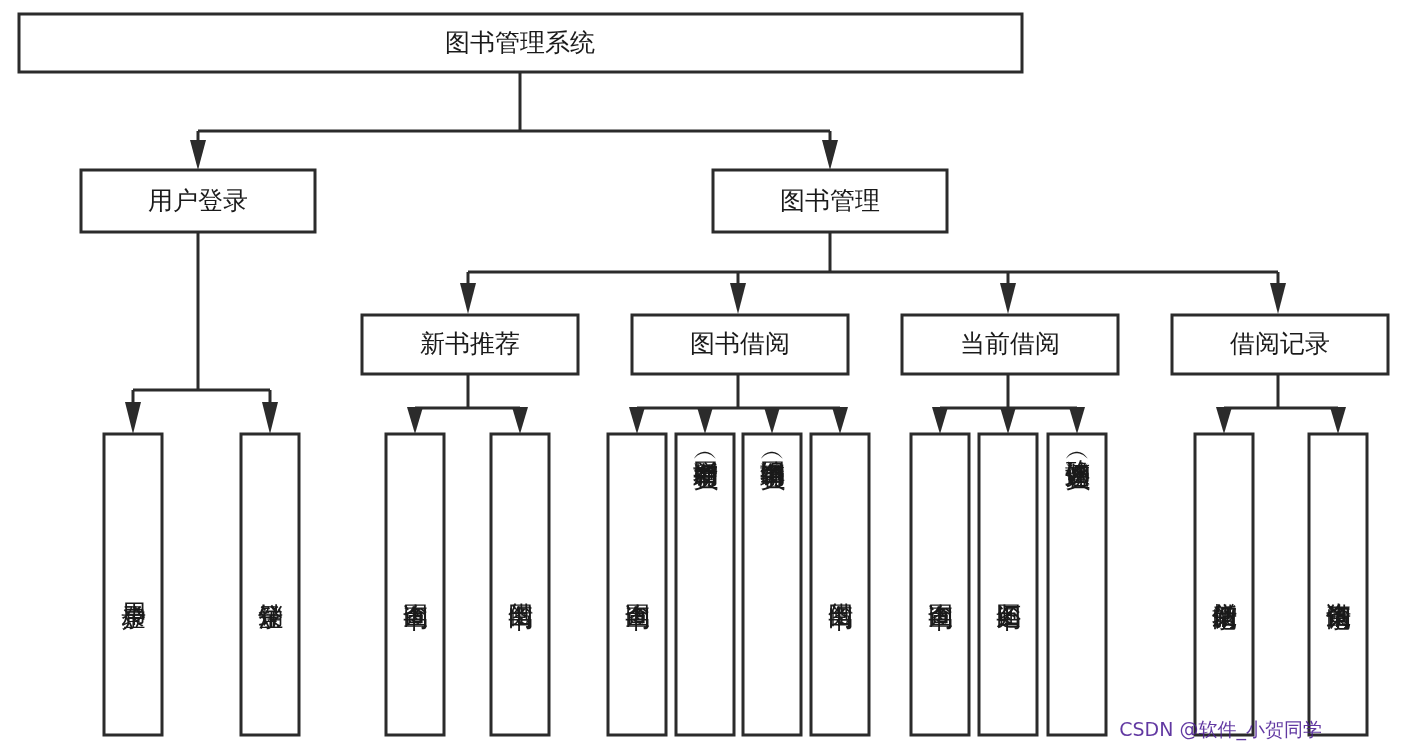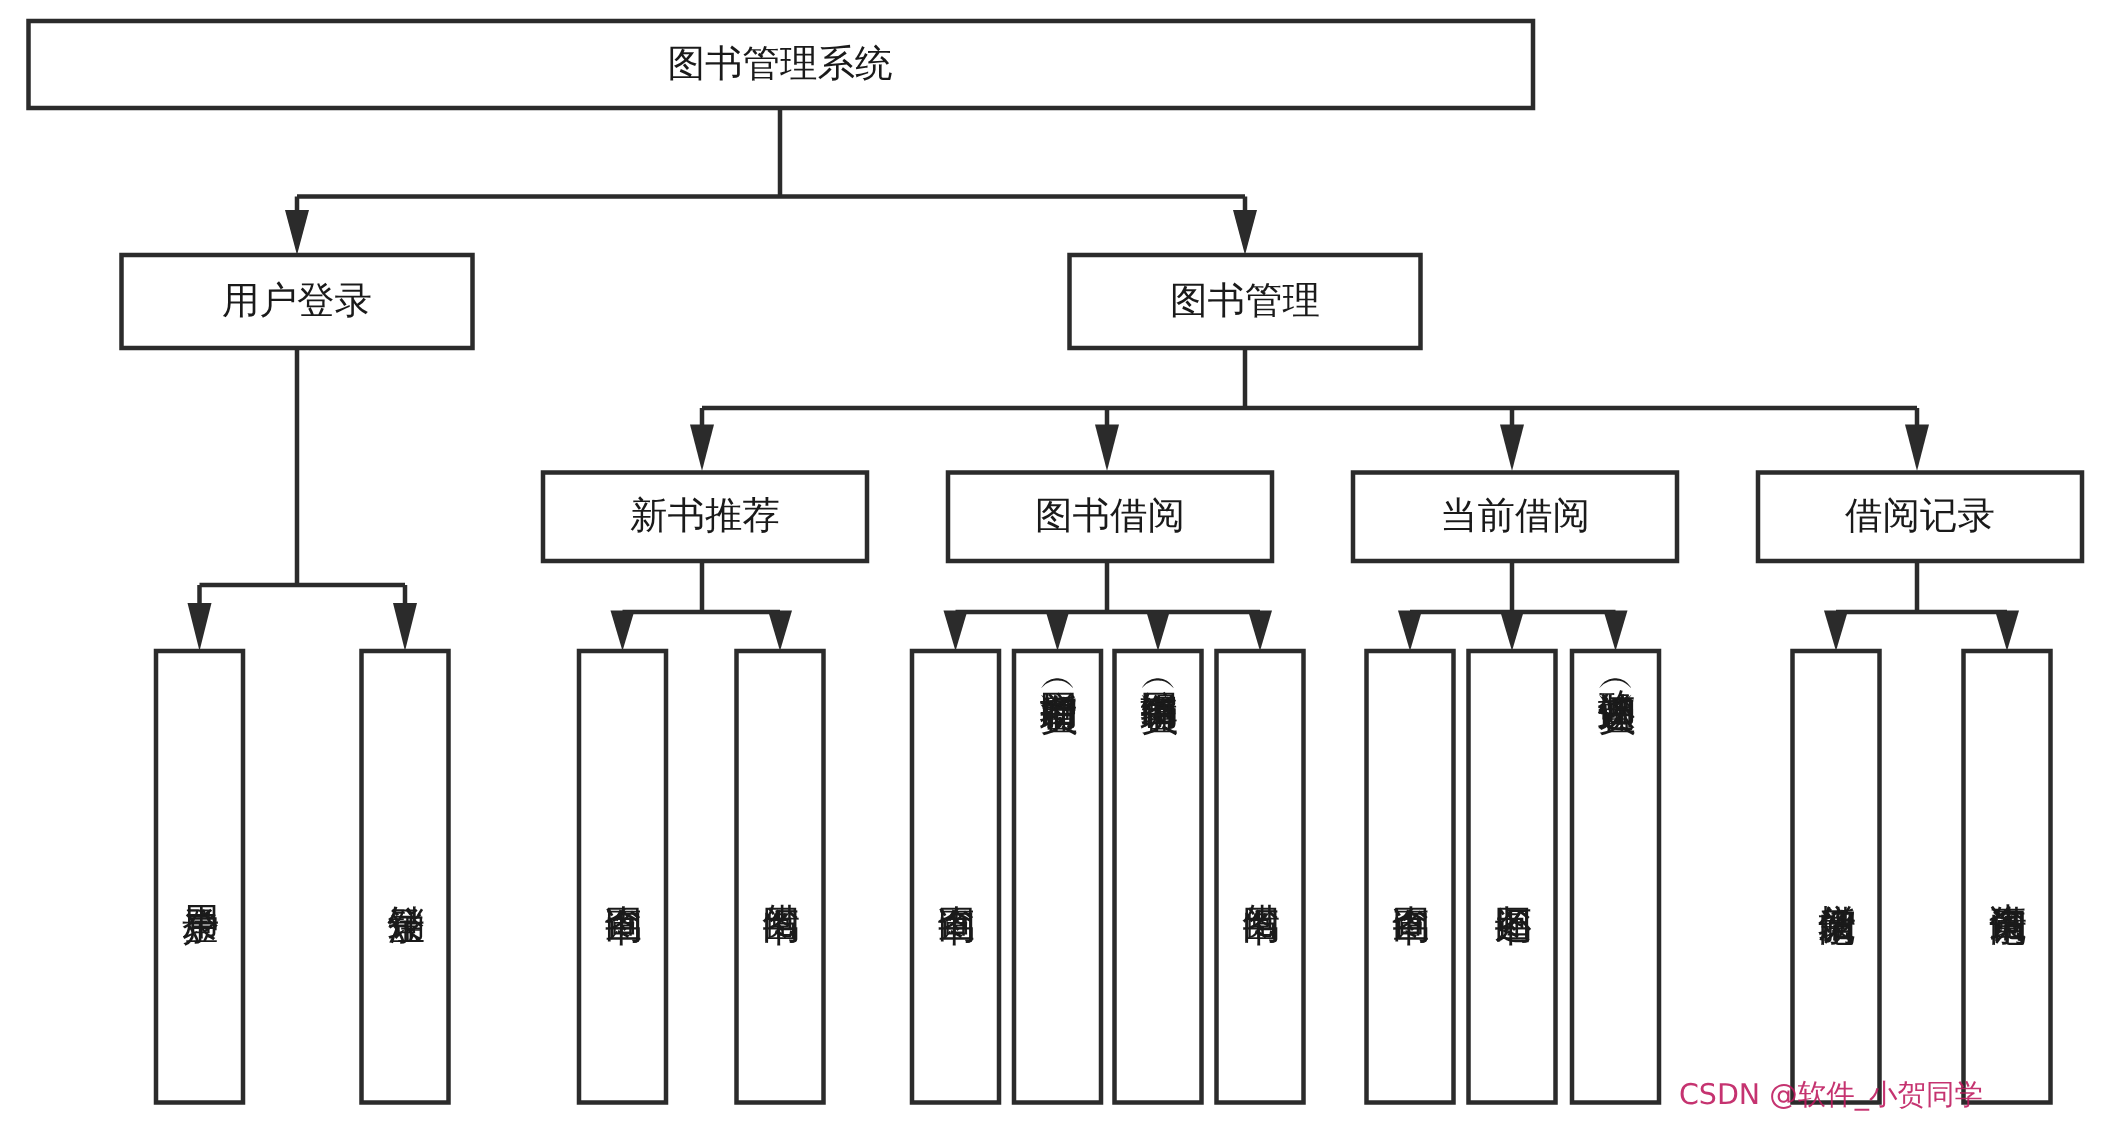--- a/index.html
+++ b/index.html
@@ -68,21 +68,21 @@
     letter-spacing: 1px;
     white-space: nowrap;
     text-align: center;
   }
   #watermark {
     position: absolute;
     right: 8px;
     bottom: 4px;
     font-family: "DejaVu Sans", "Liberation Sans", sans-serif;
     font-size: 19px;
-    color: #be185d;
+    color: #4c1d95;
     opacity: 0.88;
     white-space: nowrap;
     pointer-events: none;
     margin-top: 23px;
   }
 </style>
 </head>
 <body>
 
 <div id="diagram-root">

